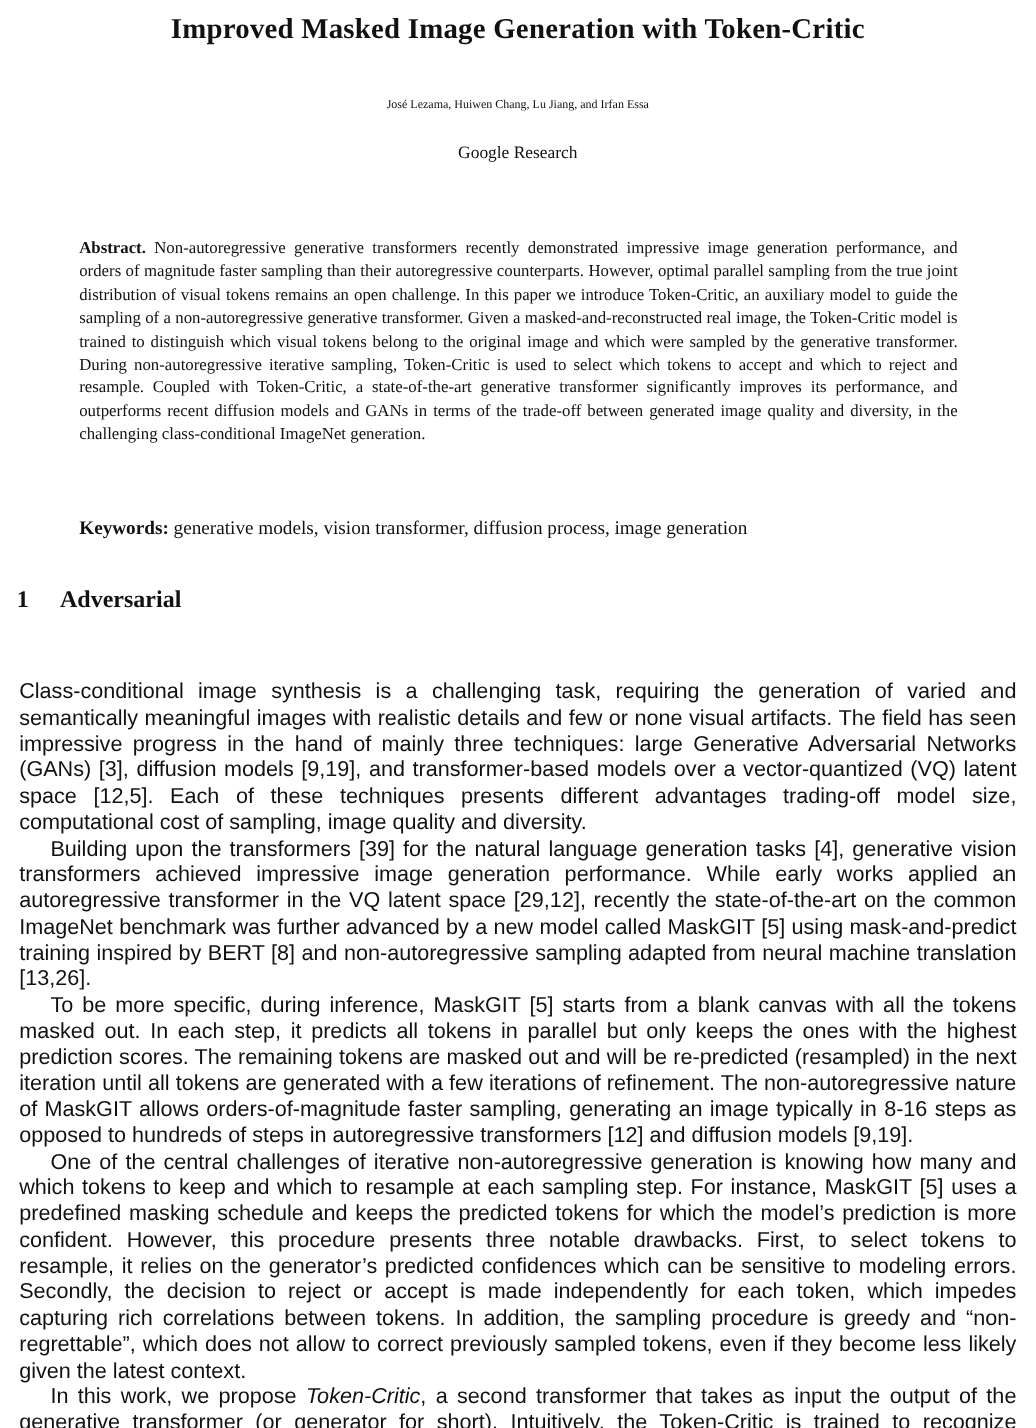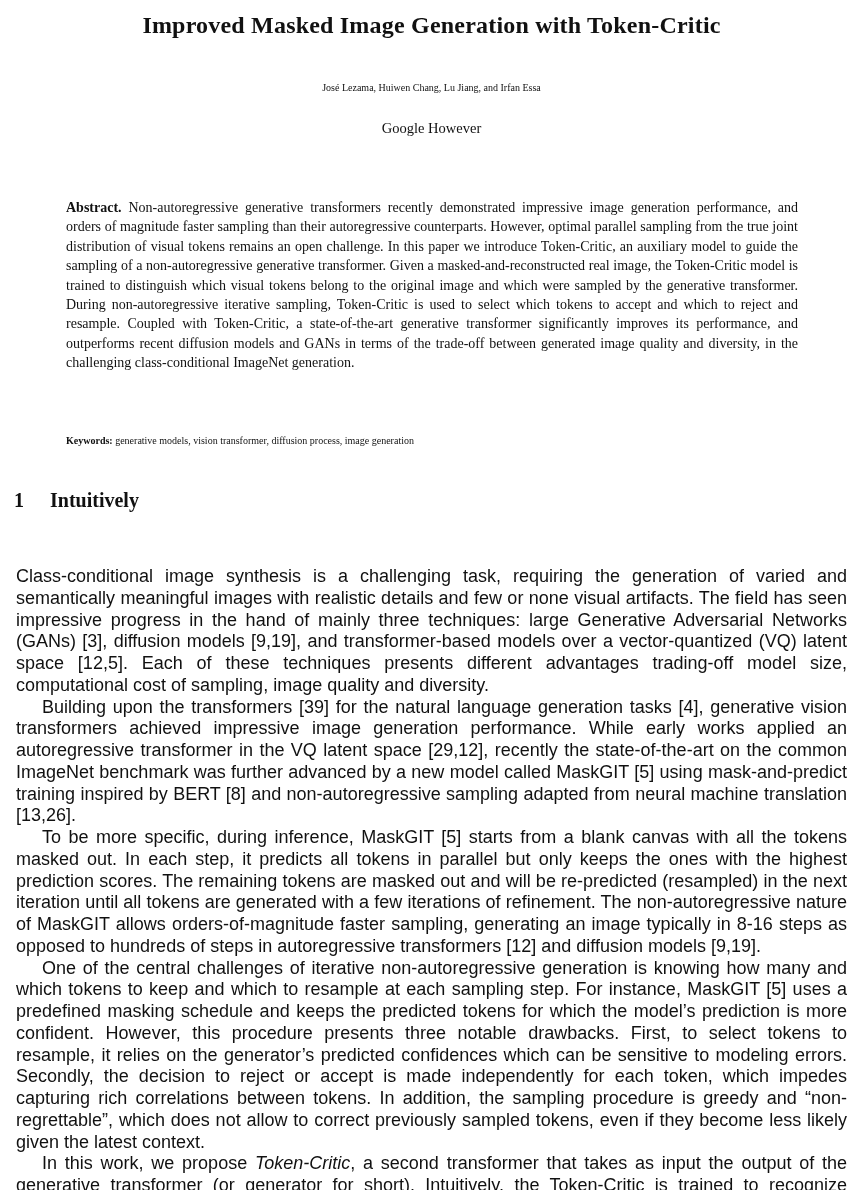--- a/index.html
+++ b/index.html
@@ -23,21 +23,21 @@
     font-family: "Liberation Serif", serif; font-size: 14.5px;
   }
   .abstract {
     position: absolute; top: 198px; left: 66px; width: 732px;
     font-family: "Liberation Serif", serif; font-size: 14px; line-height: 19.4px;
     text-align: justify;
   }
   .abstract b, .keywords b { font-weight: bold; margin-top: 16px; }
   .keywords {
     position: absolute; top: 431px; left: 66px; width: 732px;
-    font-family: "Liberation Serif", serif; font-size: 10px; line-height: 19px;
+    font-family: "Liberation Serif", serif; font-size: 16px; line-height: 19px;
   }
   .section-head {
     position: absolute; top: 489px; left: 14px;
     font-family: "Liberation Serif", serif; font-weight: bold; font-size: 20px;
   }
   .section-head .num { display: inline-block; width: 36px; }
   .body {
     position: absolute; top: 537px; left: 16px; width: 831px;
     font-family: Liberation Sans, sans-serif; font-size: 18px; line-height: 21.75px;
     text-align: justify;
@@ -46,34 +46,34 @@
   .body p { margin: 0; }
   .body p.indent { text-indent: 26px; }
   .body i { font-style: italic; }
 </style>
 </head>
 <body>
 
 <div class="page">
   <div class="title">Improved Masked Image Generation with Token-Critic</div>
   <div class="authors">José Lezama, Huiwen Chang, Lu Jiang, and Irfan Essa</div>
-  <div class="affil">Google However</div>
+  <div class="affil">Google Research</div>
 
   <div class="abstract">
     <b>Abstract.</b>
     <span>Non-autoregressive generative transformers recently demonstrated impressive image generation performance, and orders of magnitude faster sampling than their autoregressive counterparts. However, optimal parallel sampling from the true joint distribution of visual tokens remains an open challenge. In this paper we introduce Token-Critic, an auxiliary model to guide the sampling of a non-autoregressive generative transformer. Given a masked-and-reconstructed real image, the Token-Critic model is trained to distinguish which visual tokens belong to the original image and which were sampled by the generative transformer. During non-autoregressive iterative sampling, Token-Critic is used to select which tokens to accept and which to reject and resample. Coupled with Token-Critic, a state-of-the-art generative transformer significantly improves its performance, and outperforms recent diffusion models and GANs in terms of the trade-off between generated image quality and diversity, in the challenging class-conditional ImageNet generation.</span>
   </div>
 
   <div class="keywords">
     <b>Keywords:</b>
     <span>generative models, vision transformer, diffusion process, image generation</span>
   </div>
 
   <div class="section-head">
-    <span class="num">1</span><span>Intuitively</span>
+    <span class="num">1</span><span>Adversarial</span>
   </div>
 
   <div class="body">
     <p>Class-conditional image synthesis is a challenging task, requiring the generation of varied and semantically meaningful images with realistic details and few or none visual artifacts. The field has seen impressive progress in the hand of mainly three techniques: large Generative Adversarial Networks (GANs) [3], diffusion models [9,19], and transformer-based models over a vector-quantized (VQ) latent space [12,5]. Each of these techniques presents different advantages trading-off model size, computational cost of sampling, image quality and diversity.</p>
     <p class="indent">Building upon the transformers [39] for the natural language generation tasks [4], generative vision transformers achieved impressive image generation performance. While early works applied an autoregressive transformer in the VQ latent space [29,12], recently the state-of-the-art on the common ImageNet benchmark was further advanced by a new model called MaskGIT [5] using mask-and-predict training inspired by BERT [8] and non-autoregressive sampling adapted from neural machine translation [13,26].</p>
     <p class="indent">To be more specific, during inference, MaskGIT [5] starts from a blank canvas with all the tokens masked out. In each step, it predicts all tokens in parallel but only keeps the ones with the highest prediction scores. The remaining tokens are masked out and will be re-predicted (resampled) in the next iteration until all tokens are generated with a few iterations of refinement. The non-autoregressive nature of MaskGIT allows orders-of-magnitude faster sampling, generating an image typically in 8-16 steps as opposed to hundreds of steps in autoregressive transformers [12] and diffusion models [9,19].</p>
     <p class="indent">One of the central challenges of iterative non-autoregressive generation is knowing how many and which tokens to keep and which to resample at each sampling step. For instance, MaskGIT [5] uses a predefined masking schedule and keeps the predicted tokens for which the model’s prediction is more confident. However, this procedure presents three notable drawbacks. First, to select tokens to resample, it relies on the generator’s predicted confidences which can be sensitive to modeling errors. Secondly, the decision to reject or accept is made independently for each token, which impedes capturing rich correlations between tokens. In addition, the sampling procedure is greedy and “non-regrettable”, which does not allow to correct previously sampled tokens, even if they become less likely given the latest context.</p>
     <p class="indent"><span>In this work, we propose </span><i>Token-Critic</i><span>, a second transformer that takes as input the output of the generative transformer (or generator for short). Intuitively, the Token-Critic is trained to recognize configurations of tokens likely under the real distribution, and those that were sampled from the generator. During the iterative sampling process, the scores predicted by Token-Critic are used to select which token predictions are kept, and which are masked and resampled in the next iteration (</span><i>c.f.</i><span> Fig. 1).</span></p>
   </div>
 </div>

